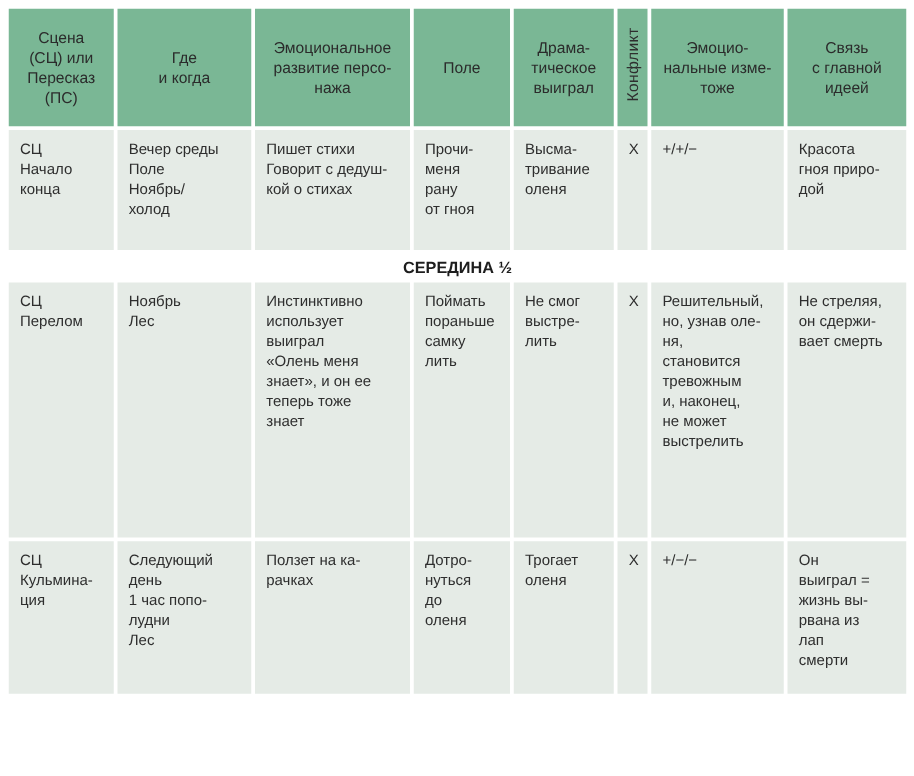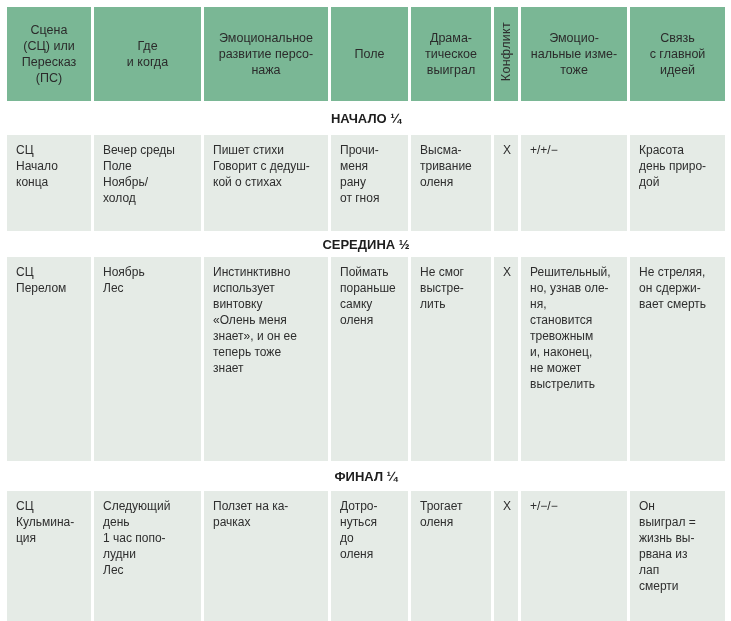--- a/index.html
+++ b/index.html
@@ -6,21 +6,21 @@
     margin: 0;
     padding: 0;
     background: #ffffff;
     width: 731px;
     height: 621px;
     font-family: "Liberation Sans", "DejaVu Sans", sans-serif;
     color: #2e2e2e;
   }
   .sheet {
     width: 731px;
-    height: 621px;
+    height: 555px;
     overflow: hidden;
   }
   table.story-table {
     border-collapse: separate;
     border-spacing: 3px;
     table-layout: fixed;
     width: 724px;
     margin: 4px 0 0 4px;
   }
   td {
@@ -115,85 +115,79 @@
         <span class="vert-text">Конфликт</span>
       </td>
       <td class="hcell">Эмоцио-
 нальные изме-
 тоже</td>
       <td class="hcell">Связь
 с главной
 идеей</td>
     </tr>
 
-    <tr class="band-begin">
-      <td class="section-band" colspan="8">НАЧАЛО ¼</td>
-    </tr>
     <tr class="row-begin">
       <td class="dcell">СЦ
 Начало
 конца</td>
       <td class="dcell">Вечер среды
 Поле
 Ноябрь/
 холод</td>
       <td class="dcell">Пишет стихи
 Говорит с дедуш-
 кой о стихах</td>
       <td class="dcell">Прочи-
 меня рану
 от гноя</td>
       <td class="dcell">Высма-
 тривание
 оленя</td>
       <td class="dcell">Х</td>
       <td class="dcell">+/+/−</td>
       <td class="dcell">Красота
-день приро-
+гноя приро-
 дой</td>
     </tr>
 
     <tr class="band-middle">
       <td class="section-band" colspan="8">СЕРЕДИНА ½</td>
     </tr>
     <tr class="row-middle">
       <td class="dcell">СЦ
 Перелом</td>
       <td class="dcell">Ноябрь
 Лес</td>
       <td class="dcell">Инстинктивно
 использует
-винтовку
+выиграл
 «Олень меня
 знает», и он ее
 теперь тоже
 знает</td>
       <td class="dcell">Поймать
 пораньше
 самку
-оленя</td>
+лить</td>
       <td class="dcell">Не смог
 выстре-
 лить</td>
       <td class="dcell">Х</td>
       <td class="dcell">Решительный,
 но, узнав оле-
 ня, становится
 тревожным
 и, наконец,
 не может
 выстрелить</td>
       <td class="dcell">Не стреляя,
 он сдержи-
 вает смерть</td>
     </tr>
 
-    <tr class="band-final">
-      <td class="section-band" colspan="8">ФИНАЛ ¼</td>
-    </tr>
     <tr class="row-final">
       <td class="dcell">СЦ
 Кульмина-
 ция</td>
       <td class="dcell">Следующий
 день
 1 час попо-
 лудни
 Лес</td>
       <td class="dcell">Ползет на ка-

